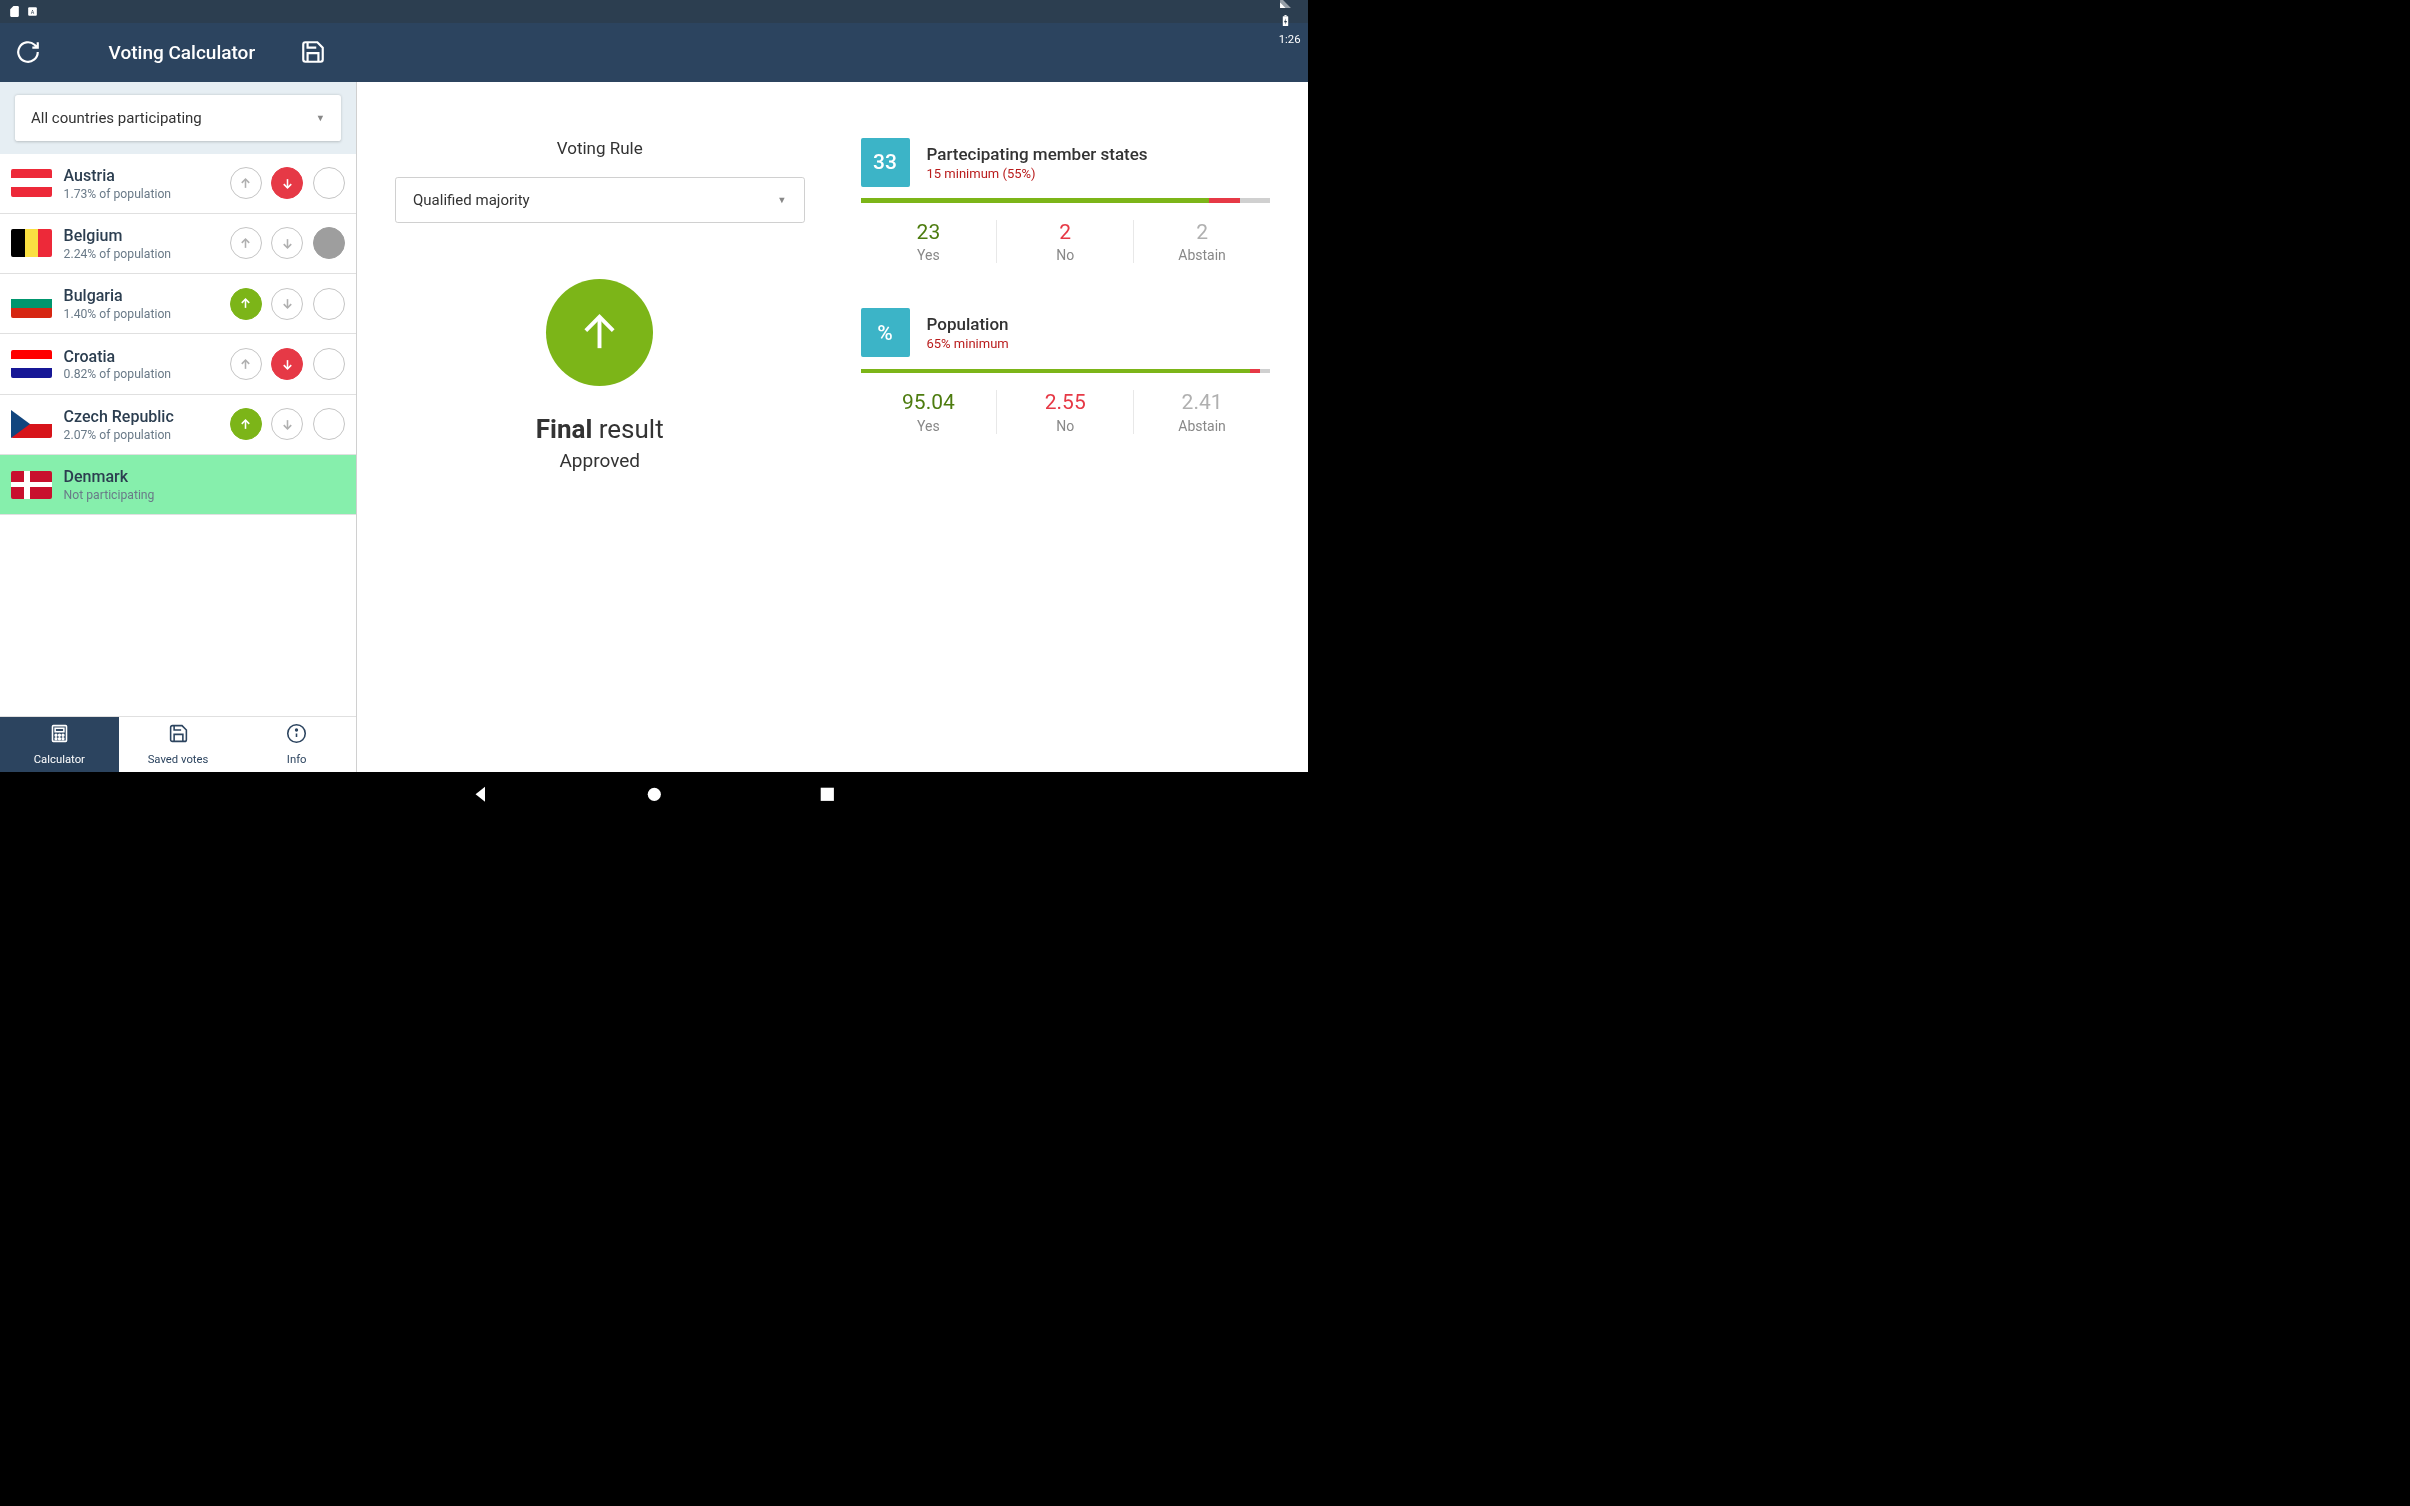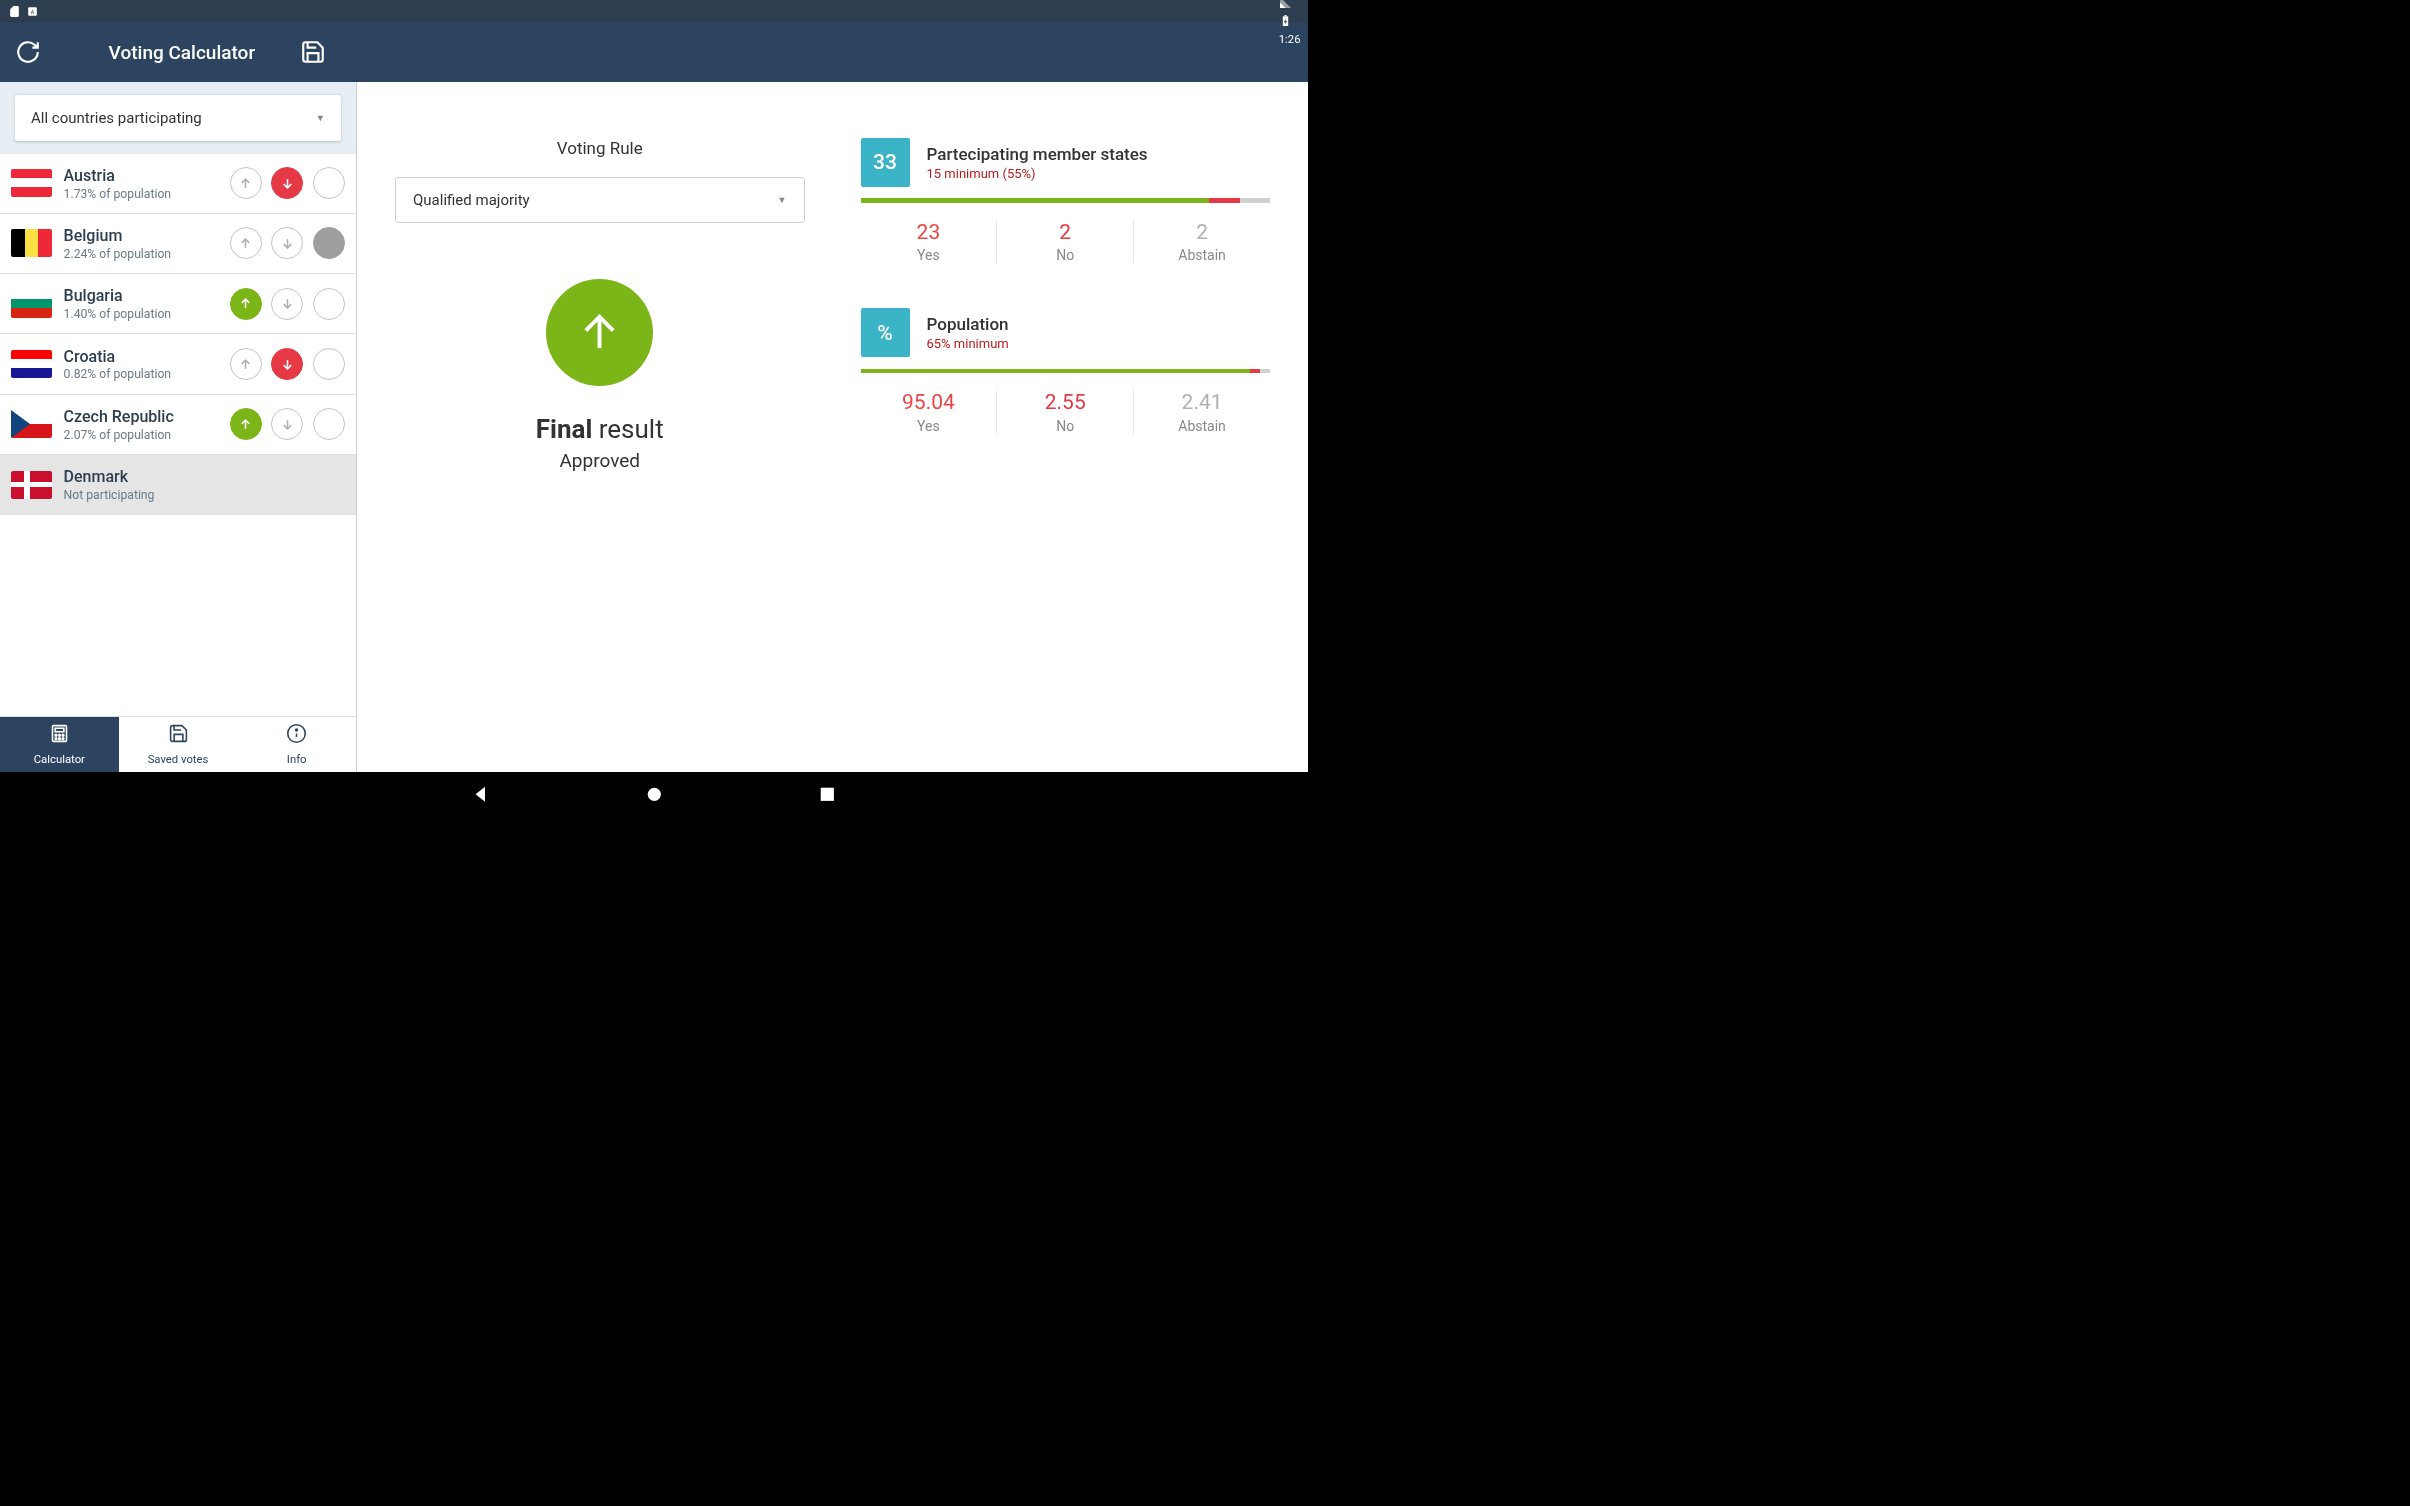--- a/index.html
+++ b/index.html
@@ -16,21 +16,21 @@
 
 .main { display: flex; height: calc(100% - 22.6px - 59px - 45px); background: #fff; }
 
 .sidebar { width: 357px; background: #fff; border-right: 0.9px solid #d0d0d0; display: flex; flex-direction: column; }
 .sidebar-header { background: #e6eef3; padding: 13px 15px; }
 .participation-select { background: #fff; border: 0.9px solid transparent; border-radius: 2.8px; padding: 13px 15px; display: flex; align-items: center; justify-content: space-between; box-shadow: 0 0.9px 2.8px rgba(0,0,0,0.2); cursor: pointer; font-size: 15px; color: #333; }
 .select-chevron { color: #888; font-size: 9.4px; }
 
 .country-list { flex: 1; overflow-y: auto; }
 .country-row { display: flex; align-items: center; padding: 12.2px 11.3px; border-bottom: 0.9px solid #e0e0e0; gap: 11.3px; }
-.country-row.not-participating { background: #e5e5e5; }
+.country-row.not-participating { background: #86efac; }
 .flag { width: 41px; height: 28px; flex-shrink: 0; border-radius: 1.9px; }
 .country-info { flex: 1; }
 .country-name { font-size: 16px; font-weight: 500; color: #2c3e50; }
 .country-sub { font-size: 12.2px; color: #6a7a88; margin-top: 1.9px; }
 .vote-buttons { display: flex; gap: 9.4px; align-items: center; }
 .vote-btn { width: 32px; height: 32px; border-radius: 50%; border: 1.4px solid #c5c5c5; background: #fff; display: flex; align-items: center; justify-content: center; cursor: pointer; }
 .vote-btn.yes.active { background: #7cb518; border-color: #7cb518; }
 .vote-btn.no.active { background: #e63946; border-color: #e63946; }
 .vote-btn.abstain.active { background: #9e9e9e; border-color: #9e9e9e; }
 .vote-btn svg { width: 15px; height: 15px; }
@@ -60,21 +60,21 @@
 .metric-title { font-size: 17px; color: #333; font-weight: 500; }
 .metric-sub { font-size: 13px; color: #b91c1c; margin-top: 1.9px; }
 .metric-bar { height: 4.7px; background: #d0d0d0; display: flex; overflow: hidden; }
 .metric-bar .seg-yes { background: #7cb518; }
 .metric-bar .seg-no { background: #e63946; }
 .metric-bar .seg-abstain { background: #d0d0d0; }
 .metric-values { display: flex; margin-top: 17px; }
 .metric-col { flex: 1; text-align: center; border-right: 0.9px solid #e8e8e8; }
 .metric-col:last-child { border-right: none; }
 .metric-num { font-size: 21px; font-weight: 400; }
-.metric-num.yes { color: #ef4444; }
+.metric-num.yes { color: #4d7c0f; }
 .metric-num.no { color: #e63946; }
 .metric-num.abstain { color: #b0b0b0; }
 .metric-lbl { font-size: 14px; color: #888; margin-top: 3.8px; }
 
 .nav-bar { height: 45px; background: #000; display: flex; align-items: center; justify-content: center; gap: 151px; }
 .nav-btn { width: 22.6px; height: 22.6px; display: flex; align-items: center; justify-content: center; cursor: pointer; }
 
 
 .flag-at { background: linear-gradient(to bottom, #ed2939 33%, #fff 33%, #fff 66%, #ed2939 66%); }
 .flag-be { background: linear-gradient(to right, #000 33%, #fae042 33%, #fae042 66%, #ed2939 66%); }

